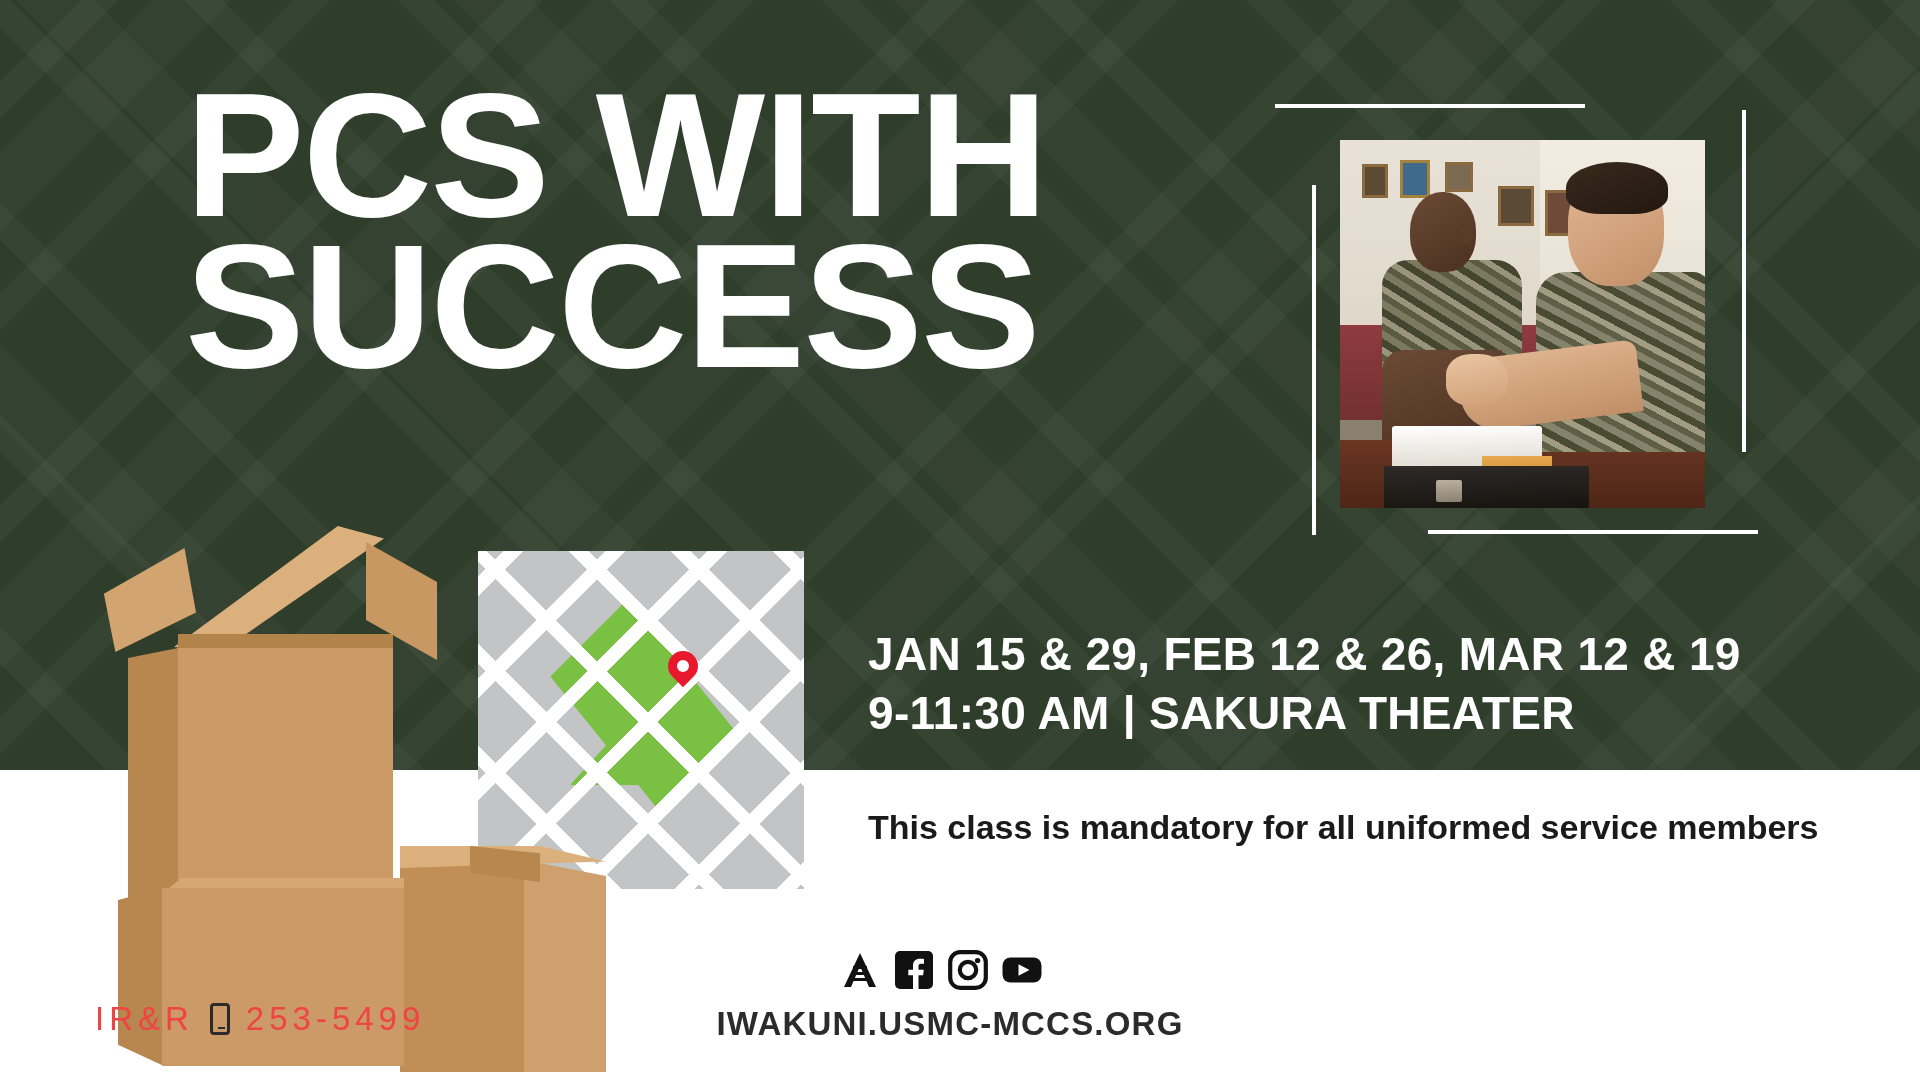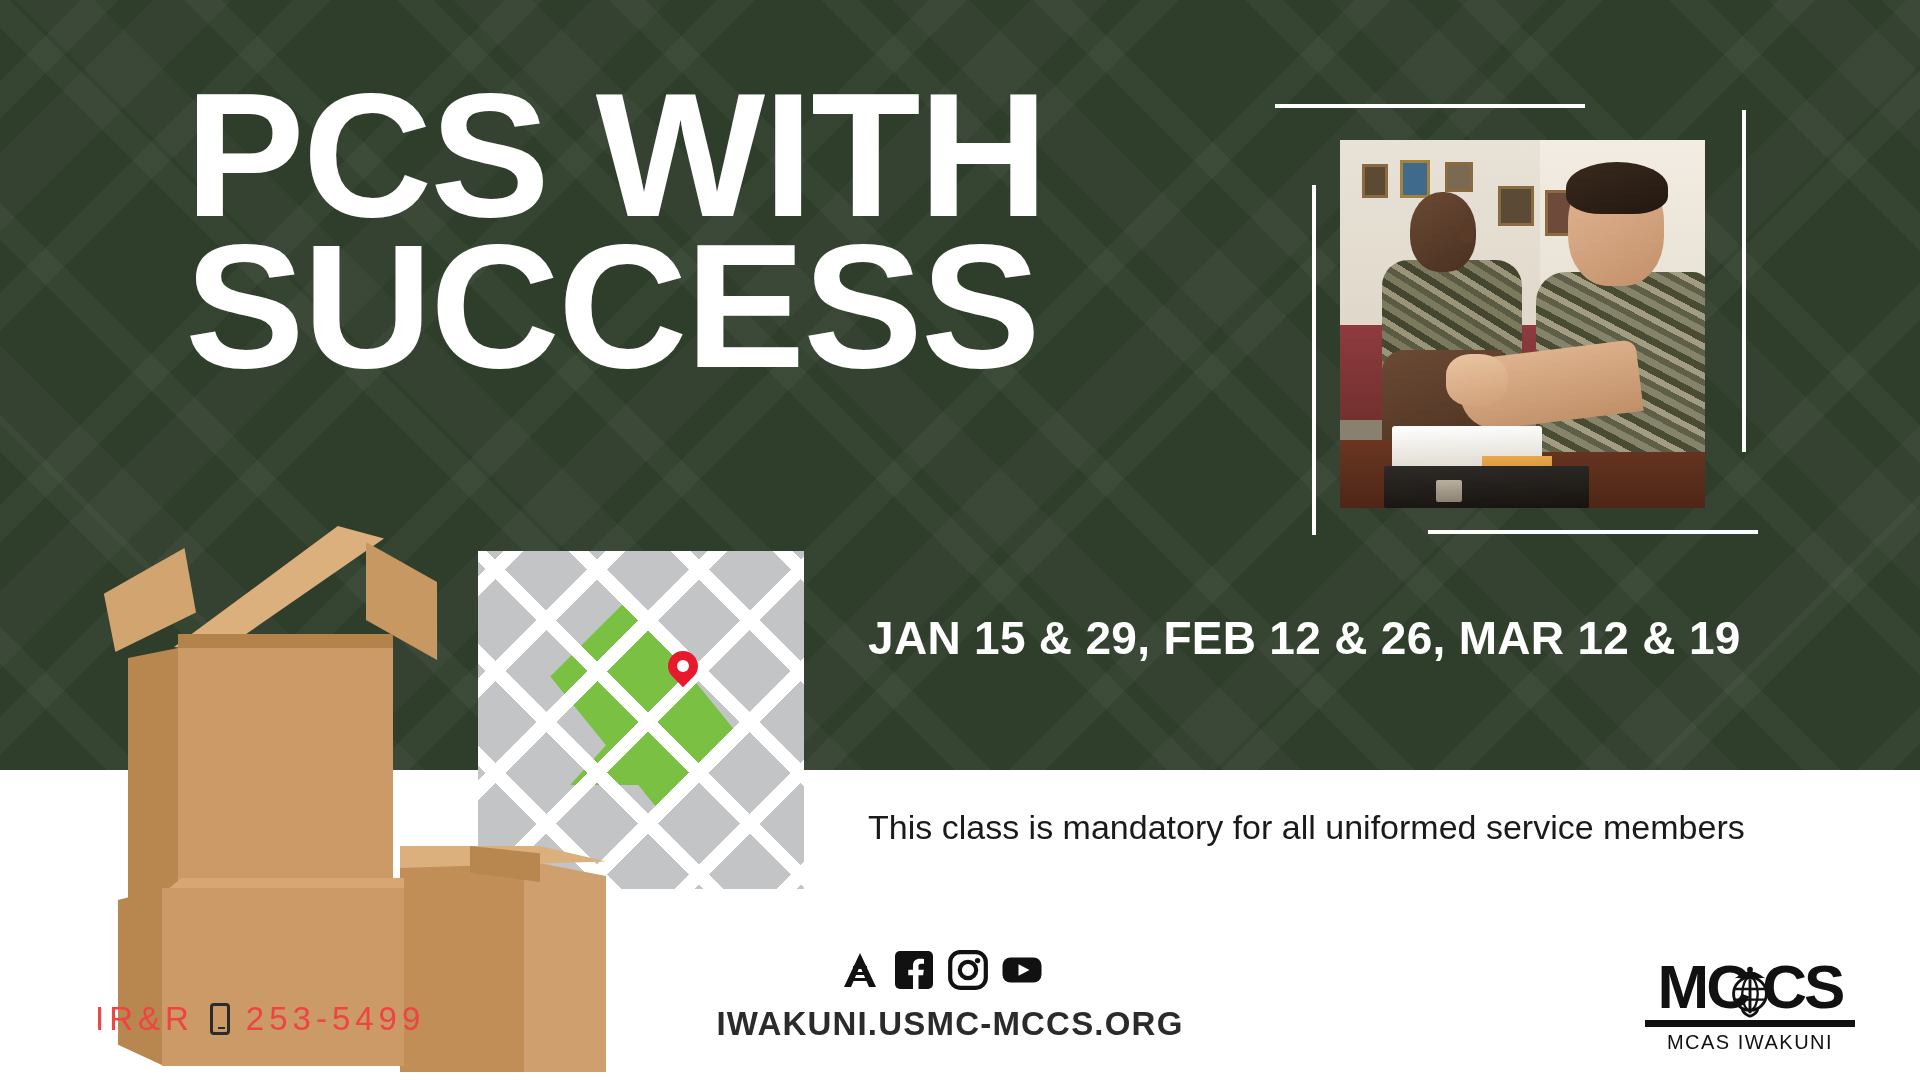--- a/index.html
+++ b/index.html
@@ -133,41 +133,41 @@
   .envel  { left:142px; top:316px; width:70px; height:22px;
             background:linear-gradient(178deg,#e8a94e,#cd8f37); }
   .binder { left:44px; top:326px; width:205px; height:42px;
             background:linear-gradient(178deg,#2e2a27 0%,#17130f 100%);
             border-radius:2px; }
   .clasp  { left:96px; top:340px; width:26px; height:22px;
             background:linear-gradient(178deg,#b9b0a0,#8b8172); border-radius:2px; }
 
   
   .date-block {
-    position:absolute; left:868px; top:609px;
+    position:absolute; left:868px; top:625px;
     width:1020px;
     color:#ffffff;
     font-family:"Liberation Sans Narrow","Liberation Sans", sans-serif;
     font-weight:bold;
     font-size:46px;
     line-height:1.28;
     letter-spacing:0.3px;
     text-transform:uppercase;
   }
   .date-block span { display:block; white-space:nowrap; }
 
   
   .body-copy {
     position:absolute; left:868px; top:800px;
     width:1010px;
     color:#1a1a1a;
     font-family:"Liberation Sans Narrow","Liberation Sans", sans-serif;
     font-size:34px;
     line-height:1.62;
-    font-weight:normal;
+    font-weight:bold;
   }
   .body-copy span { display:block; }
 
   
   .illus { position:absolute; left:100px; top:520px; width:740px; height:460px; }
 
   .map {
     position:absolute; left:378px; top:31px;
     width:326px; height:338px;
     background:#c2c4c6;
@@ -362,20 +362,21 @@
     <div class="ph hair-b"></div>
     <div class="ph hand-b"></div>
     <div class="ph papers"></div>
     <div class="ph envel"></div>
     <div class="ph binder"></div>
     <div class="ph clasp"></div>
   </div>
 
   <div class="date-block">
     <span>JAN 15 &amp; 29, FEB 12 &amp; 26, MAR 12 &amp; 19</span>
+    <span>9-11:30 AM | SAKURA THEATER</span>
   </div>
 
   <div class="white-bottom"></div>
 
   <div class="illus">
 
     <div class="map">
       <div class="map-green"></div>
       <div class="map-green2"></div>
       <div class="map-roads"></div>
@@ -433,29 +434,14 @@
 
     <svg class="soc" viewBox="0 0 40 40">
       <rect x="0.5" y="7.5" width="39" height="25" rx="8" fill="#111111"></rect>
       <path d="M16.5 14.2 L27.5 20 L16.5 25.8 Z" fill="#ffffff"></path>
     </svg>
 
   </div>
 
   <div class="url-line">IWAKUNI.USMC-MCCS.ORG</div>
 
-  <div class="mccs-logo">
-    <div class="mccs-word">
-      <span>MC</span><span style="opacity:0">&nbsp;</span><span>CS</span>
-      <svg class="ega" viewBox="0 0 60 60">
-        <circle cx="30" cy="35" r="17" fill="none" stroke="#111111" stroke-width="3"></circle>
-        <ellipse cx="30" cy="35" rx="8" ry="17" fill="none" stroke="#111111" stroke-width="2.4"></ellipse>
-        <path d="M13 30 H47 M14.5 41 H45.5" stroke="#111111" stroke-width="2.4" fill="none"></path>
-        <path d="M30 12 C22 12 18 17 14 19 C20 18 24 20 30 20 C36 20 40 18 46 19 C42 17 38 12 30 12 Z" fill="#111111"></path>
-        <circle cx="30" cy="10" r="3" fill="#111111"></circle>
-        <path d="M30 20 V55 M22 50 C22 56 30 58 30 58 C30 58 38 56 38 50" stroke="#111111" stroke-width="3" fill="none"></path>
-      </svg>
-    </div>
-    <div class="mccs-rule"></div>
-    <div class="mccs-sub">MCAS IWAKUNI</div>
-  </div>
 
 </div>
 
 </body></html>

